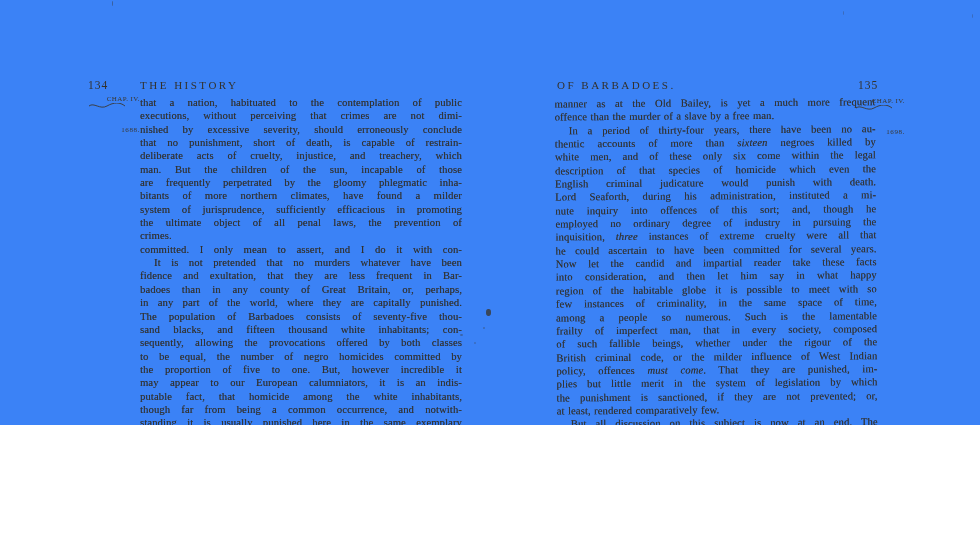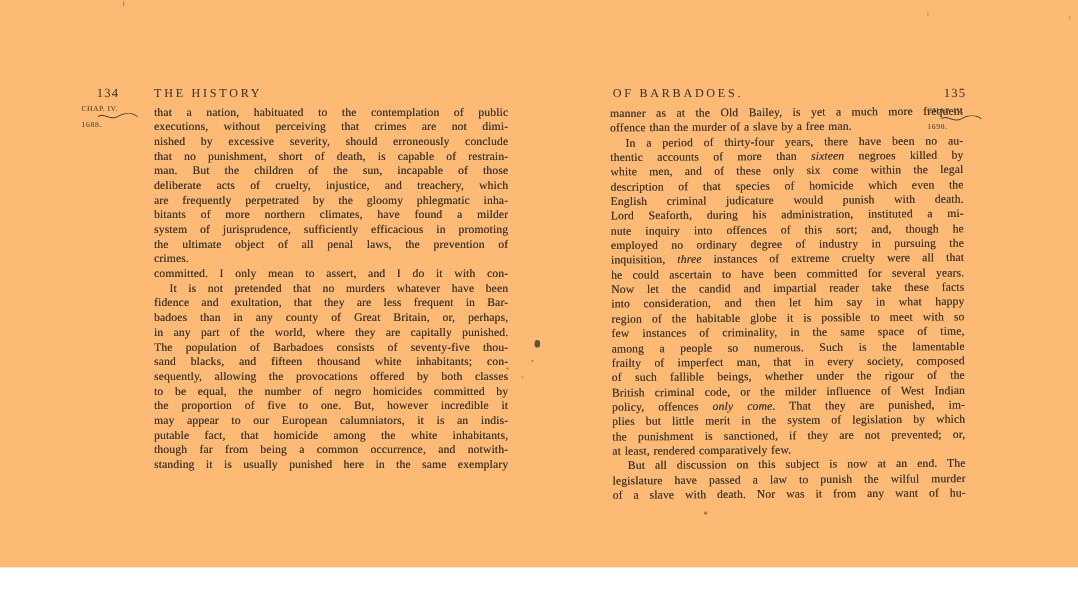--- a/index.html
+++ b/index.html
@@ -1,37 +1,37 @@
 <!DOCTYPE html>
 <html><head>
 <meta charset="utf-8">
 <style>
   html,body{margin:0;padding:0;background:#ffffff;}
   .canvas{
-    position:relative;width:980px;height:516px;overflow:hidden;
-    background:#fdba74;
+    position:relative;width:980px;height:425px;overflow:hidden;
+    background:#3b82f6;
     font-family:"Liberation Serif","DejaVu Serif",serif;
     color:#33312c;
   }
   
   .running{
     position:absolute;top:79px;font-size:11px;letter-spacing:2.5px;
     text-align:left;white-space:nowrap;
   }
   .running.left{left:140px;width:322px;}
   .running.right{left:557px;width:321px;}
   .pagenum{position:absolute;top:79px;font-size:11.5px;letter-spacing:1px;}
   .pagenum.left{left:88px;}
   .pagenum.right{left:858px;width:34px;text-align:left;}
   
-  .margin-note{position:absolute;text-align:left;font-size:7px;line-height:8px;letter-spacing:.4px;color:#3a3832;}
+  .margin-note{position:absolute;text-align:right;font-size:7px;line-height:8px;letter-spacing:.4px;color:#3a3832;}
   .margin-note.left{left:74px;top:95px;width:66px;}
   .margin-note.right{left:843px;top:97px;width:62px;}
   .margin-note .squiggle{display:block;margin:0 auto;}
-  .margin-note .year{display:block;margin-top:0;font-size:7px;letter-spacing:.6px;}
+  .margin-note .year{display:block;margin-top:17px;font-size:7px;letter-spacing:.6px;}
   
   .text-block{position:absolute;width:322px;font-size:10.6px;line-height:13.35px;
     letter-spacing:.12px;word-spacing:.6px;
     text-shadow:.15px 0 rgba(42,40,36,.55);}
   .text-block.left{left:140px;top:96px;}
   .text-block.right{left:557px;top:97px;width:321px;transform:rotate(-.4deg);transform-origin:20% 100%;}
   .line{height:13.35px;overflow:hidden;text-align:justify;text-align-last:justify;}
   .line.flush{text-align:left;text-align-last:left;}
   .line.indent{text-indent:14px;}
   .line i{font-style:italic;}
@@ -63,22 +63,22 @@
       <path d="M2 3 C 7 -1, 13 7, 20 3 S 33 -1, 38 3" fill="none" stroke="#3a3832" stroke-width="0.9"></path>
     </svg>
     <span class="year">1698.</span>
   </div>
 
   <div class="text-block left">
       <div class="line">that a nation, habituated to the contemplation of public</div>
       <div class="line">executions, without perceiving that crimes are not dimi-</div>
       <div class="line">nished by excessive severity, should erroneously conclude</div>
       <div class="line">that no punishment, short of death, is capable of restrain-</div>
+      <div class="line">deliberate acts of cruelty, injustice, and treachery, which</div>
       <div class="line">man.  But the children of the sun, incapable of those</div>
-      <div class="line">deliberate acts of cruelty, injustice, and treachery, which</div>
       <div class="line">are frequently perpetrated by the gloomy phlegmatic inha-</div>
       <div class="line">bitants of more northern climates, have found a milder</div>
       <div class="line">system of jurisprudence, sufficiently efficacious in promoting</div>
       <div class="line">the ultimate object of all penal laws, the prevention of</div>
       <div class="line flush">crimes.</div>
       <div class="line">committed.  I only mean to assert, and I do it with con-</div>
       <div class="line indent">It is not pretended that no murders whatever have been</div>
       <div class="line">fidence and exultation, that they are less frequent in Bar-</div>
       <div class="line">badoes than in any county of Great Britain, or, perhaps,</div>
       <div class="line">in any part of the world, where they are capitally punished.</div>
@@ -106,21 +106,21 @@
       <div class="line">inquisition, <i>three</i> instances of extreme cruelty were all that</div>
       <div class="line">he could ascertain to have been committed for several years.</div>
       <div class="line">Now let the candid and impartial reader take these facts</div>
       <div class="line">into consideration, and then let him say in what happy</div>
       <div class="line">region of the habitable globe it is possible to meet with so</div>
       <div class="line">few instances of criminality, in the same space of time,</div>
       <div class="line">among a people so numerous.  Such is the lamentable</div>
       <div class="line">frailty of imperfect man, that in every society, composed</div>
       <div class="line">of such fallible beings, whether under the rigour of the</div>
       <div class="line">British criminal code, or the milder influence of West Indian</div>
-      <div class="line">policy, offences <i>only come</i>.  That they are punished, im-</div>
+      <div class="line">policy, offences <i>must come</i>.  That they are punished, im-</div>
       <div class="line">plies but little merit in the system of legislation by which</div>
       <div class="line">the punishment is sanctioned, if they are not prevented; or,</div>
       <div class="line flush">at least, rendered comparatively few.</div>
       <div class="line indent">But all discussion on this subject is now at an end.  The</div>
       <div class="line">legislature have passed a law to punish the wilful murder</div>
       <div class="line">of a slave with death.  Nor was it from any want of hu-</div>
     </div>
 
   <div class="speck" style="left:486px;top:309px;width:5px;height:7px;opacity:.8;"></div>
   <div class="speck" style="left:483px;top:327px;width:2px;height:2px;opacity:.35;"></div>

